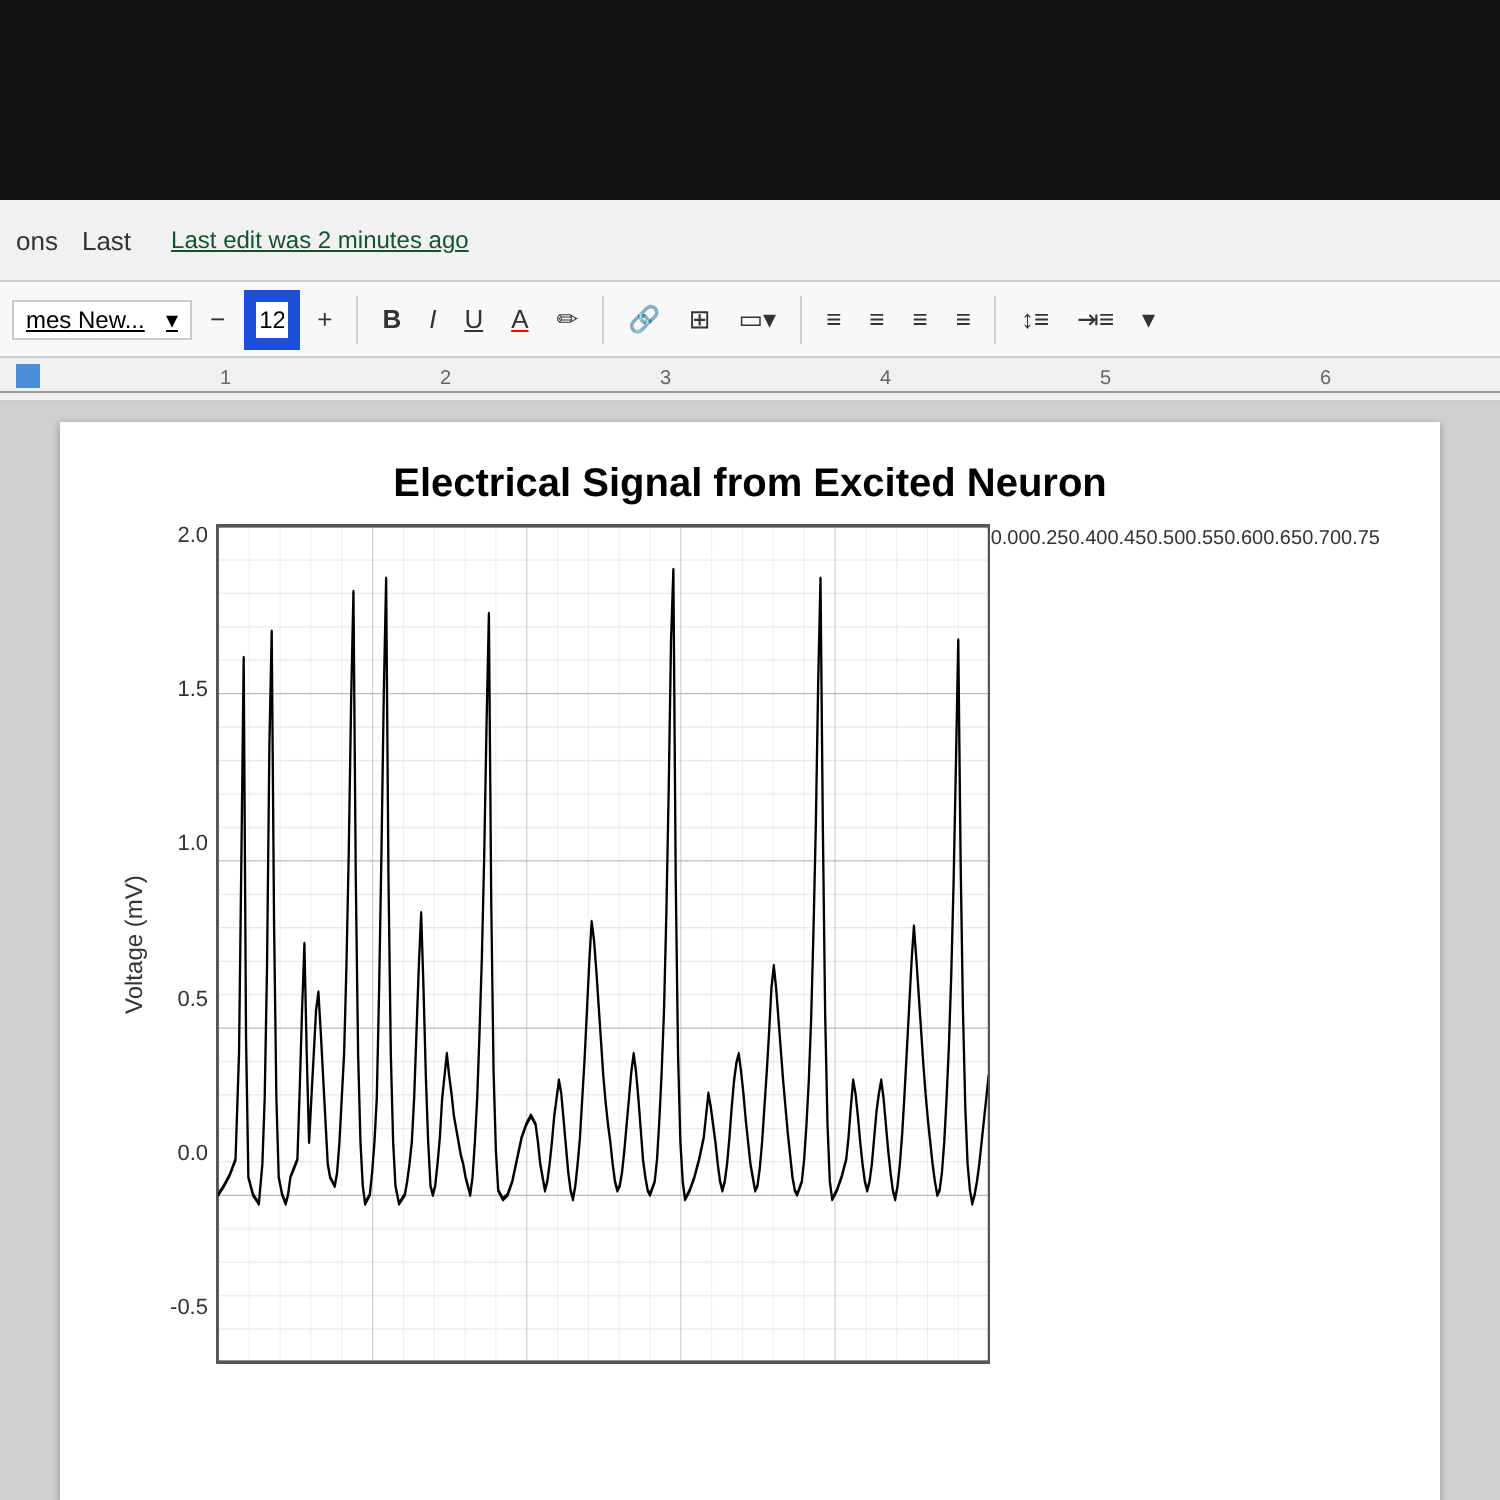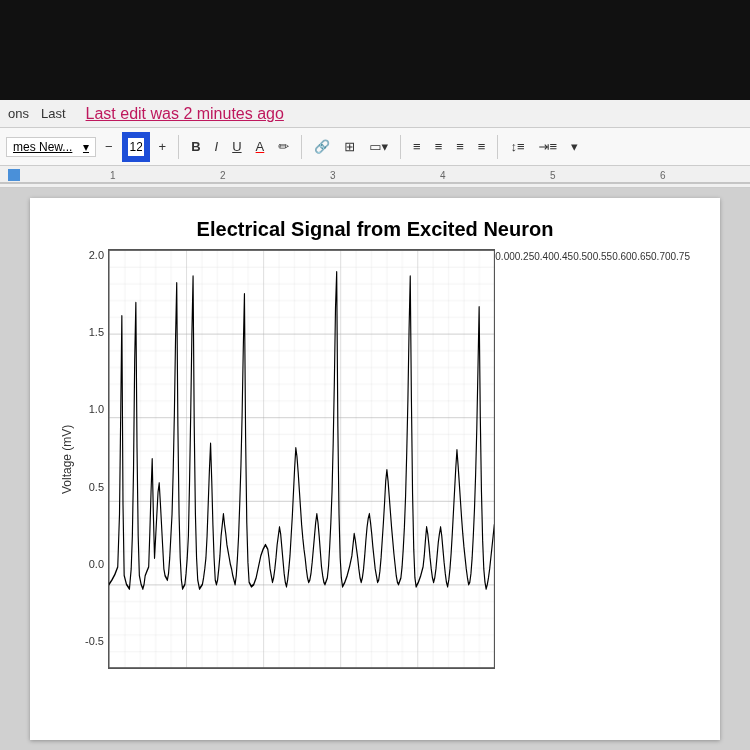--- a/index.html
+++ b/index.html
@@ -18,40 +18,40 @@
     }
 
     .doc-area {
       width: 750px;
       height: 650px;
       background: #e8e8e8;
     }
 
     .menu-bar {
       background: #f1f1f1;
-      height: 28px;
+      height: 41px;
       display: flex;
       align-items: center;
       padding: 0 8px;
       font-size: 13px;
       color: #333;
       border-bottom: 1px solid #ccc;
     }
 
     .menu-bar .menu-items {
       display: flex;
       gap: 12px;
       align-items: center;
     }
 
     .menu-bar .last-edit {
       margin-left: 8px;
       text-decoration: underline;
-      color: #be185d;
-      font-size: 16px;
+      color: #14532d;
+      font-size: 12px;
     }
 
     .toolbar {
       background: #f8f8f8;
       height: 38px;
       display: flex;
       align-items: center;
       padding: 0 6px;
       border-bottom: 1px solid #ccc;
       gap: 4px;

